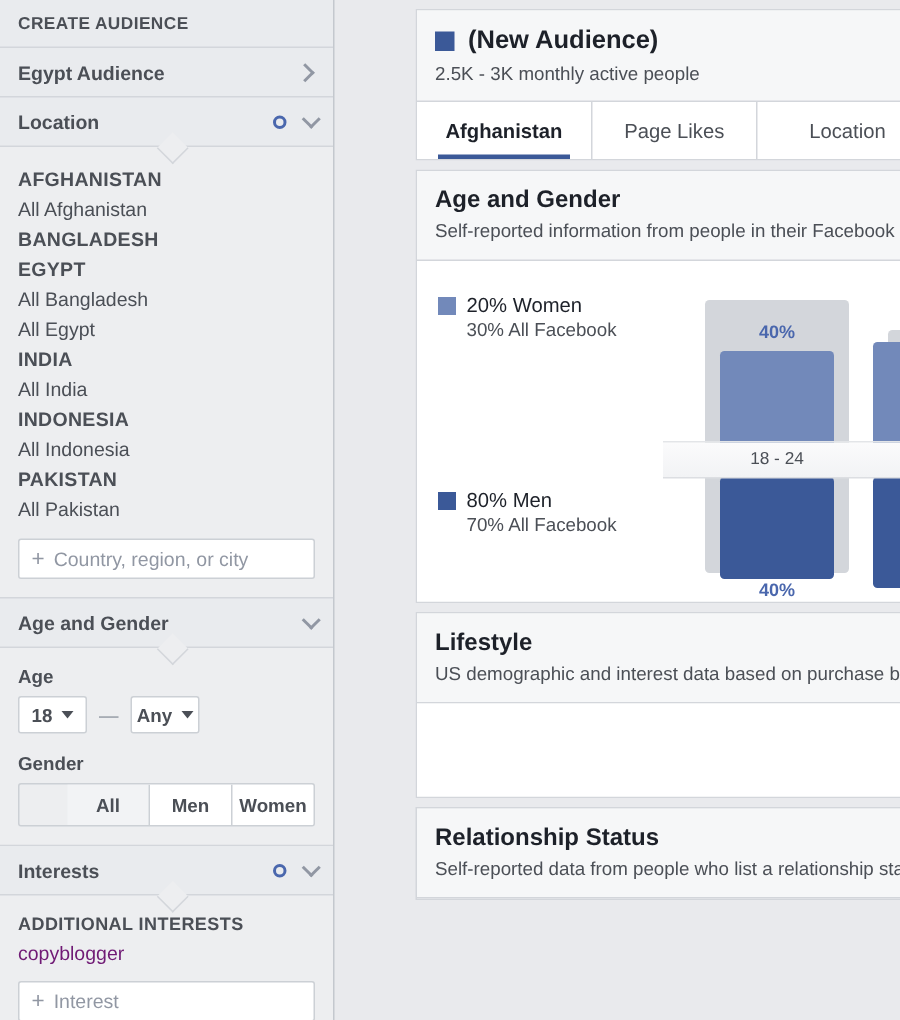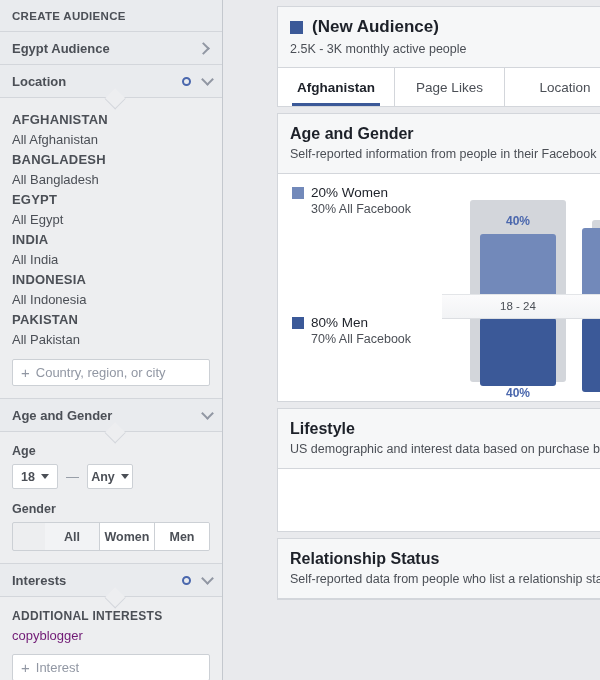--- a/index.html
+++ b/index.html
@@ -134,21 +134,21 @@
     padding: 11px 12px 12px 12px;
   }
   .sec-title { font-size: 16px; font-weight: bold; color: #1d2129; }
   .sec-sub {
     font-size: 12.5px; color: #4b4f56; margin-top: 4px;
     white-space: nowrap; overflow: hidden;
   }
 
   
   .chart { position: relative; height: 227px; background: #fff; }
-  .legend { position: absolute; left: 14px; font-size: 13.5px; color: #1d2129; }
+  .legend { position: absolute; left: 14px; font-size: 13.5px; color: #1d2129; margin-top: 11px; }
   .legend .top { display: flex; align-items: center; }
   .lg-sq { width: 12px; height: 12px; margin-right: 7px; }
   .legend .sub { font-size: 12.5px; color: #4b4f56; margin: 2px 0 0 19px; }
   .legend.women { top: 11px; }
   .legend.men { top: 141px; }
   .plot { position: absolute; left: 168px; top: 0; right: 0; bottom: 0; }
   .col { position: absolute; top: 0; bottom: 0; }
   .gray-bar { position: absolute; background: #d3d6db; border-radius: 3px; }
   .bar { position: absolute; border-radius: 3px; }
   .bar.w { background: #7289ba; }
@@ -186,22 +186,22 @@
       <span>Location</span>
       <span class="spacer"></span>
       <span class="target-icon"></span>
       <span class="chev-down"></span>
     </div>
 
     <div class="panel">
       <div class="country head">AFGHANISTAN</div>
       <div class="country sub">All Afghanistan</div>
       <div class="country head">BANGLADESH</div>
+      <div class="country head">EGYPT</div>
       <div class="country sub">All Bangladesh</div>
-      <div class="country head">EGYPT</div>
       <div class="country sub">All Egypt</div>
       <div class="country head">INDIA</div>
       <div class="country sub">All India</div>
       <div class="country head">INDONESIA</div>
       <div class="country sub">All Indonesia</div>
       <div class="country head">PAKISTAN</div>
       <div class="country sub">All Pakistan</div>
       <div class="token-input">
         <span class="plus">+</span>
         <span>Country, region, or city</span>
@@ -223,22 +223,22 @@
         </div>
         <span class="dash">—</span>
         <div class="select">
           <span>Any</span>
           <span class="caret"></span>
         </div>
       </div>
       <div class="fieldlabel">Gender</div>
       <div class="seg">
         <div class="active">All</div>
+        <div>Men</div>
         <div>Women</div>
-        <div>Men</div>
       </div>
     </div>
 
     <div class="side-row">
       <span>Interests</span>
       <span class="spacer"></span>
       <span class="target-icon"></span>
       <span class="chev-down"></span>
     </div>
 

